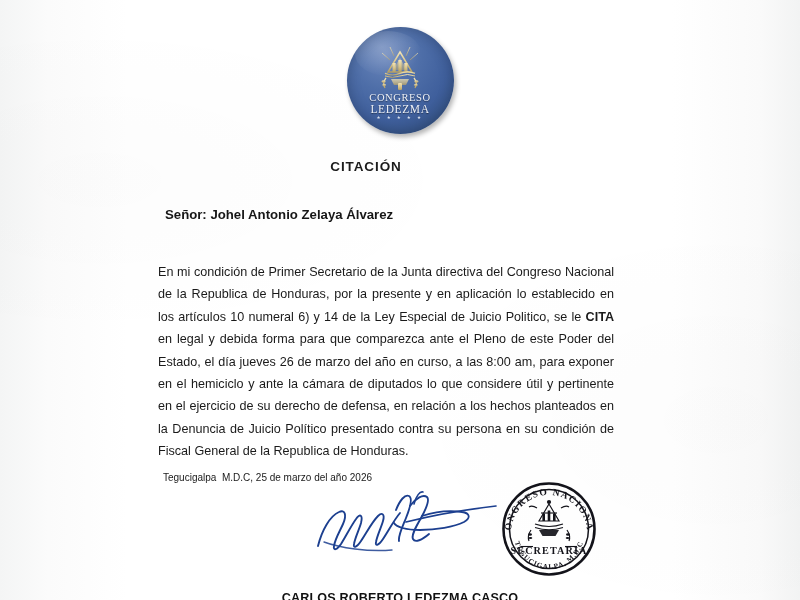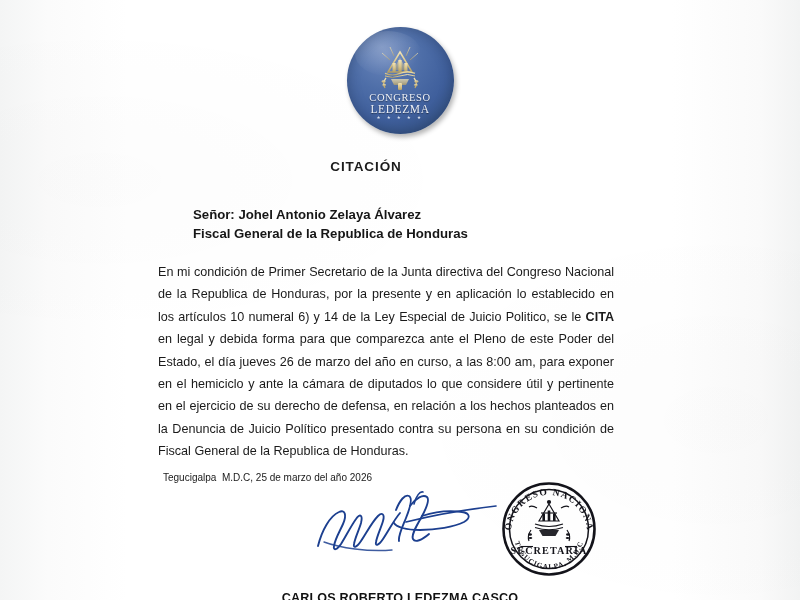--- a/index.html
+++ b/index.html
@@ -107,21 +107,20 @@
   
   #addressee {
     position: absolute;
     top: 205px;
     left: 165px;
     width: 470px;
     font-size: 13.2px;
     font-weight: 700;
     line-height: 19px;
     color: #161616;
-    margin-left: 28px;
   }
   #addressee span { display: block; }
 
   
   #body-copy {
     position: absolute;
     top: 261px;
     left: 158px;
     width: 456px;
     font-size: 12.6px;
@@ -237,21 +236,20 @@
         <span class="l2">LEDEZMA</span>
         <span class="emblem-stars">★ ★ ★ ★ ★</span>
       </div>
     </div>
   </div>
 
   <div id="doc-title">CITACIÓN</div>
 
   <div id="addressee">
     <span>Señor: Johel Antonio Zelaya Álvarez</span>
-    <span>Fiscal General de la Republica de Honduras</span>
   </div>
 
   <div id="body-copy">
     <p><span>En mi condición de Primer Secretario de la Junta directiva del Congreso Nacional de la Republica de Honduras, por la presente y en aplicación lo establecido en los artículos 10 numeral 6) y 14 de la Ley Especial de Juicio Politico, se le </span><b>CITA</b><span> en legal y debida forma para que comparezca ante el Pleno de este Poder del Estado,  el día jueves  26 de marzo del año en curso, a  las 8:00 am, para exponer en el hemiciclo y ante la cámara de diputados lo que considere útil y pertinente en el ejercicio de su derecho de defensa, en relación a los hechos planteados en la Denuncia de Juicio Político presentado contra su persona en su condición de Fiscal General de la Republica de Honduras.</span></p>
   </div>
 
   <div id="place-date">Tegucigalpa  M.D.C, 25 de marzo del año 2026</div>
 
   <div id="signature-mark">
     <svg width="210" height="72" viewBox="0 0 210 72" aria-hidden="true">

